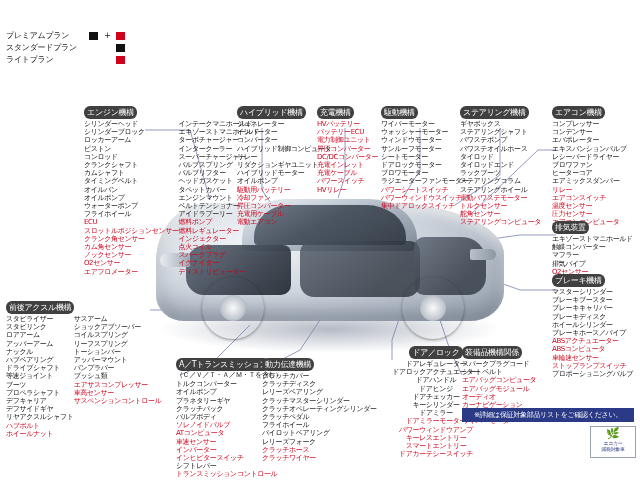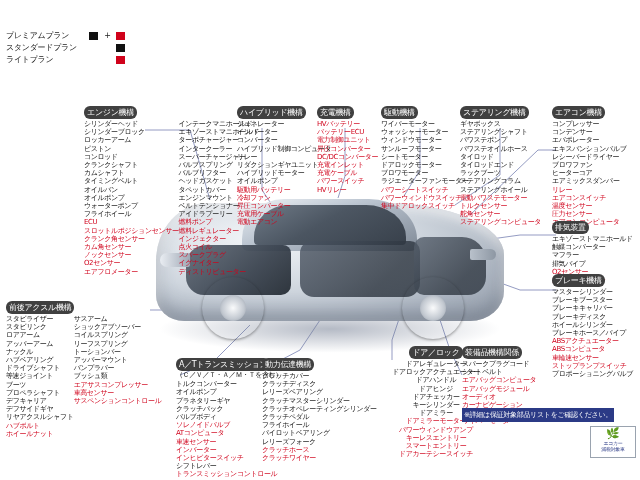--- a/index.html
+++ b/index.html
@@ -95,21 +95,21 @@
   .tail-light{
     position:absolute;left:320px;top:64px;width:26px;height:11px;
     background:linear-gradient(90deg,#b9c1cb,#8d97a3);border-radius:3px 8px 8px 3px;
   }
 
   
   .lines{position:absolute;left:0;top:0;width:640px;height:480px;pointer-events:none;}
 
   
   .footer{
-    position:absolute;left:462px;top:408px;width:152px;height:14px;
+    position:absolute;left:462px;top:408px;width:172px;height:14px;
     background:#2b3a86;color:#fff;font-size:7px;line-height:14px;
     text-align:center;letter-spacing:-0.3px;
   }
   .badge{
     position:absolute;left:590px;top:426px;width:44px;height:30px;
     border:1px solid #9aa3af;background:#fff;text-align:center;
   }
   .badge .leaf{font-size:11px;color:#2e8b57;line-height:12px;display:block;margin-top:1px;}
   .badge .txt{font-size:5px;line-height:6px;color:#2b3a86;display:block;letter-spacing:-0.3px;}
 </style>

